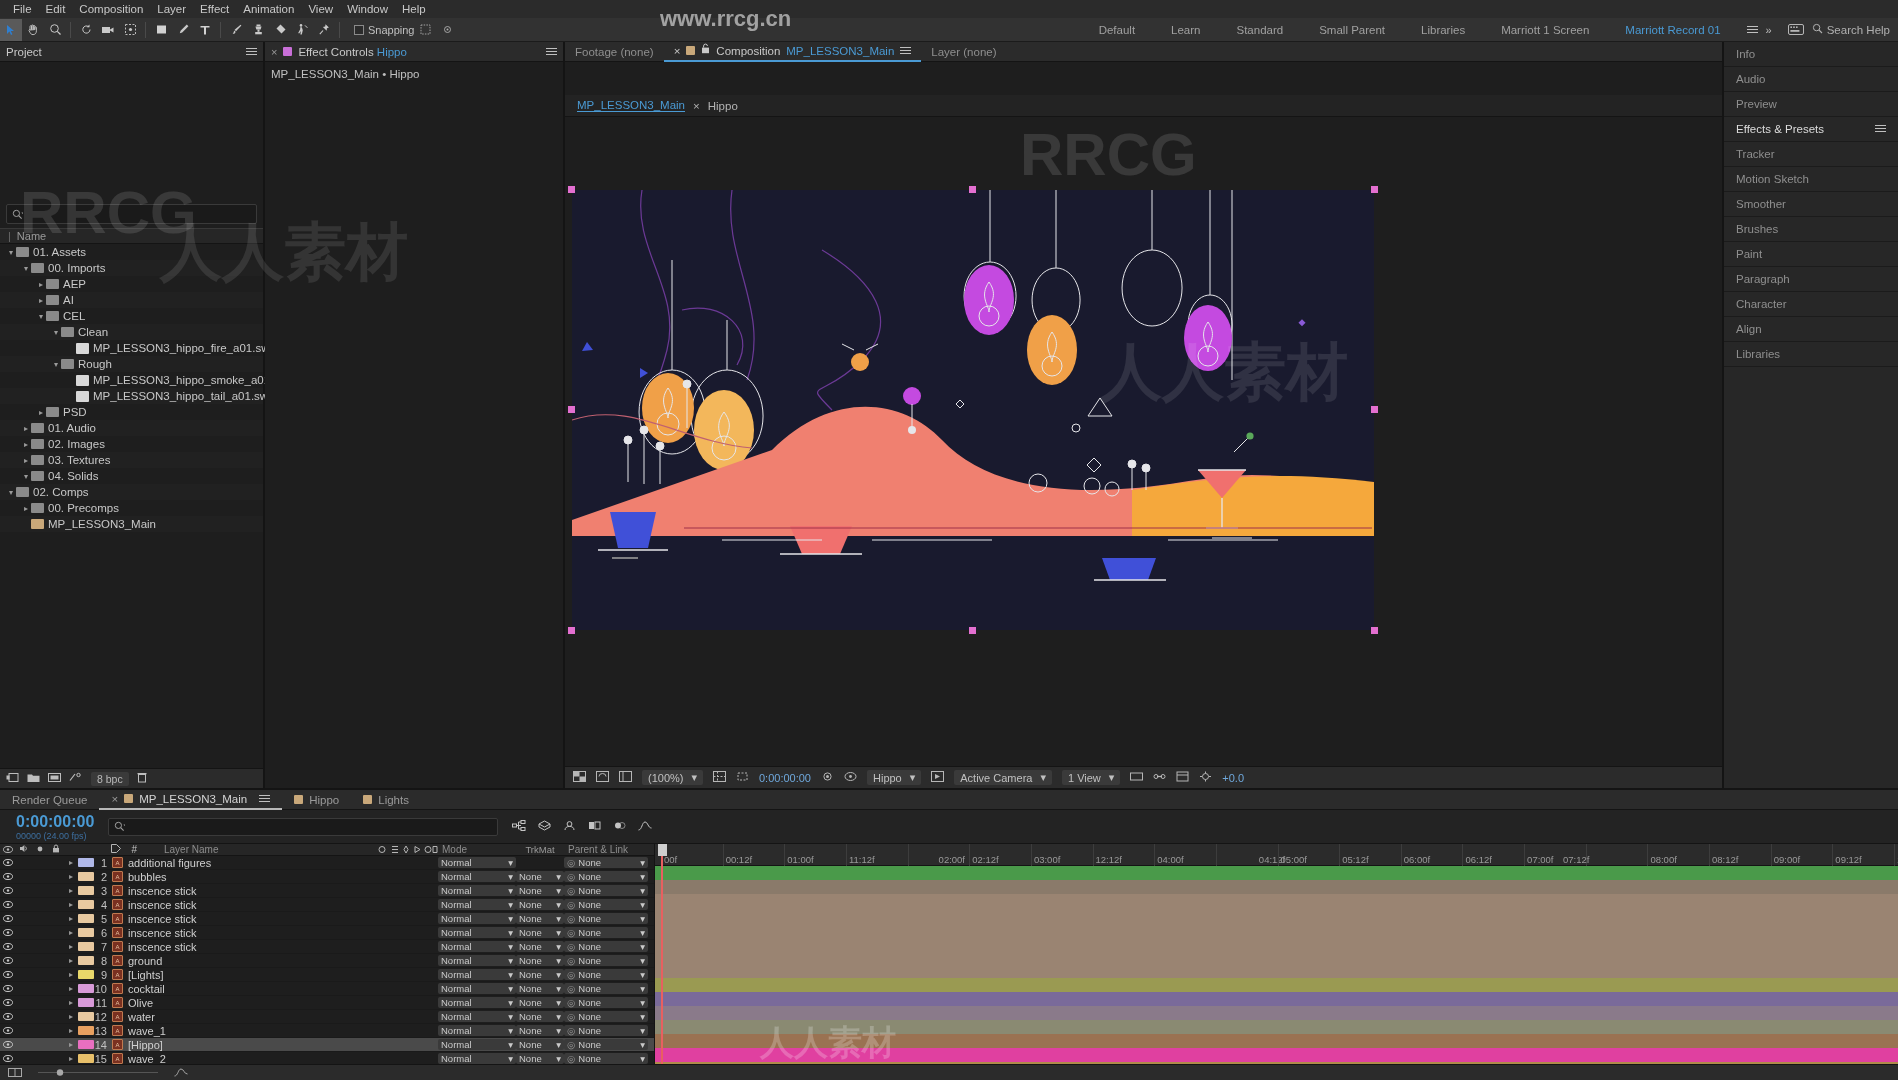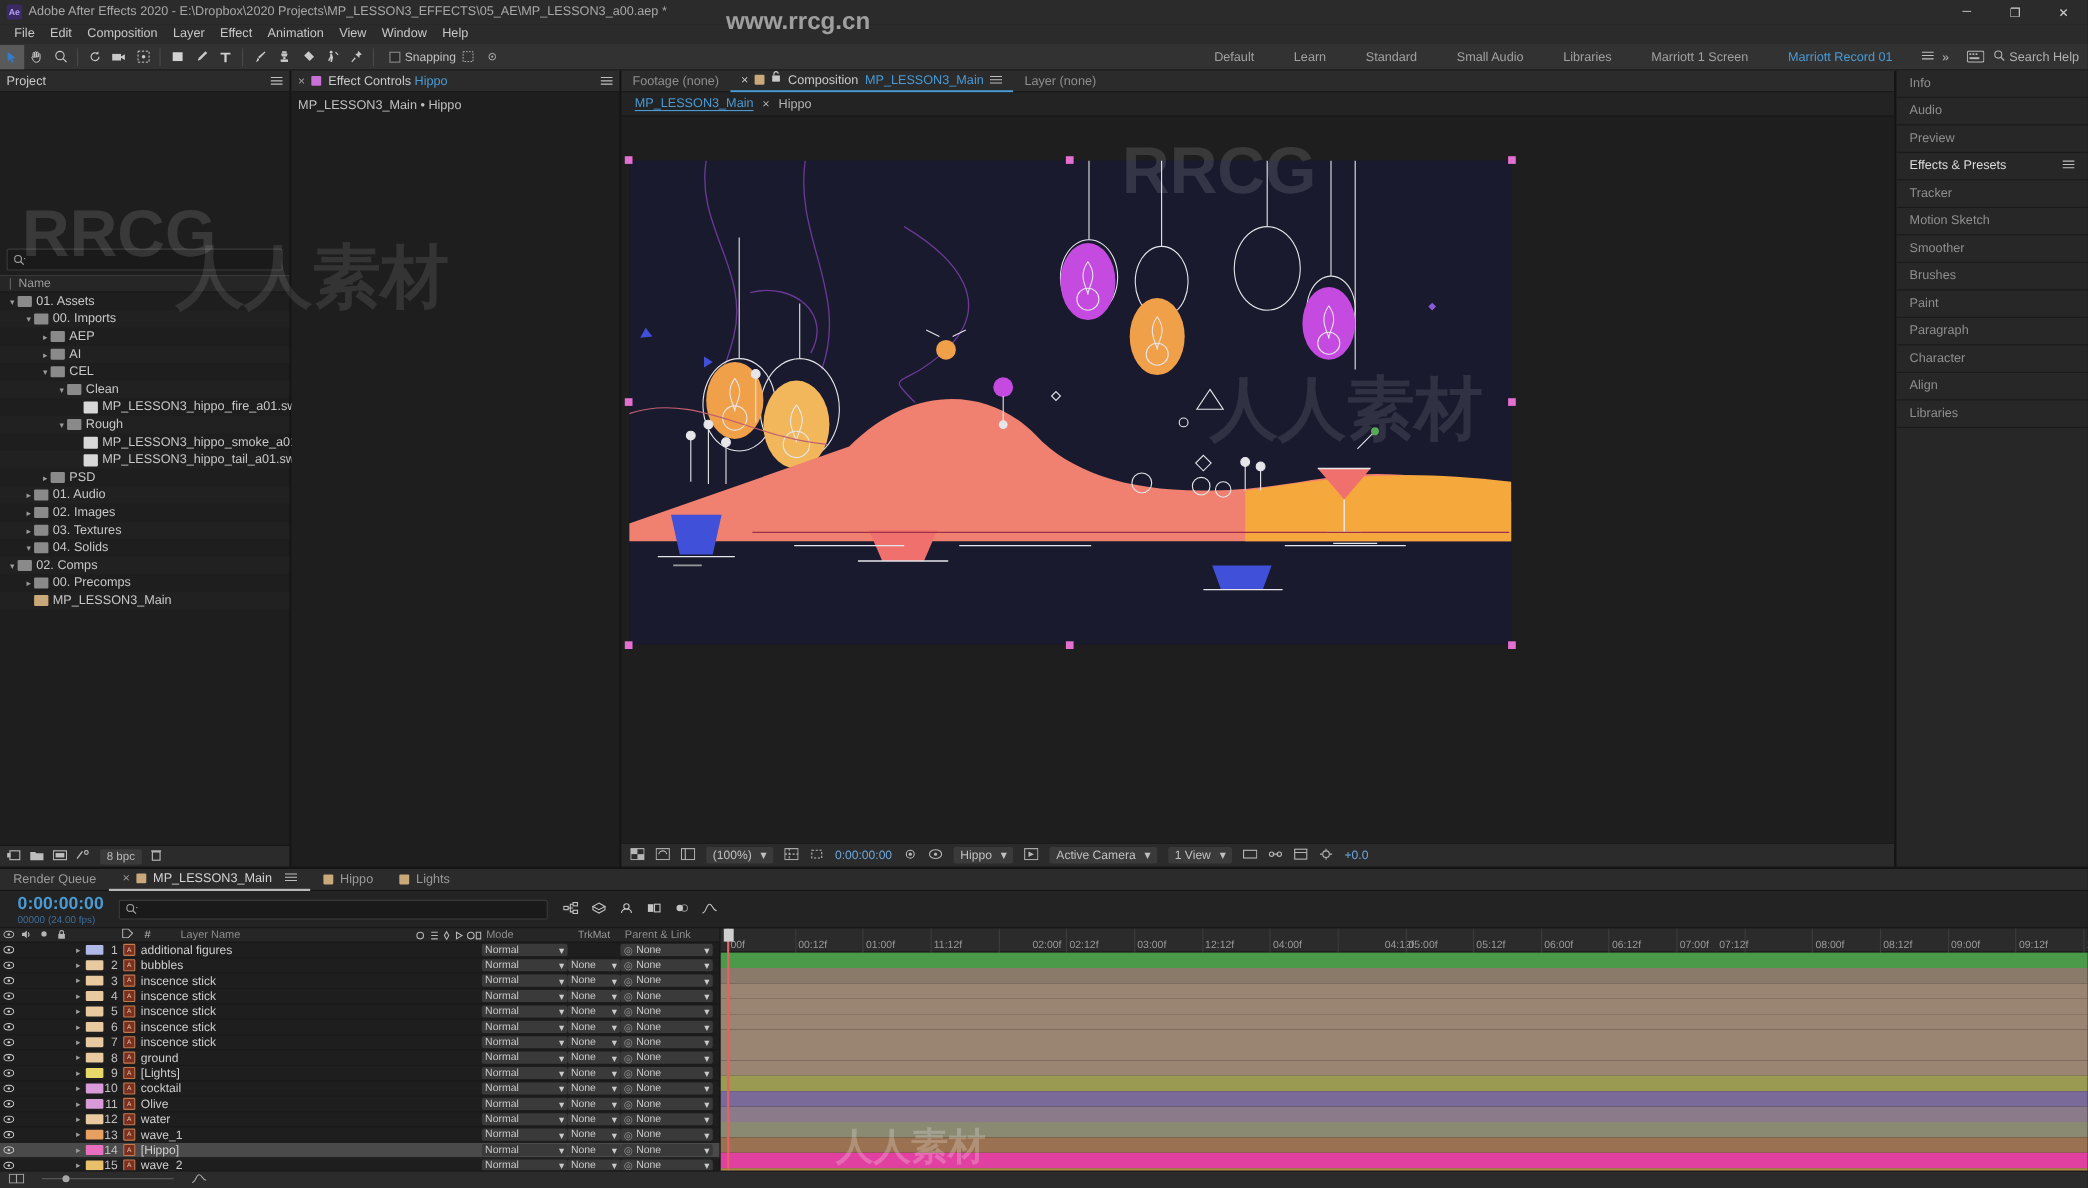--- a/index.html
+++ b/index.html
@@ -78,21 +78,21 @@
      display:flex;flex-direction:column;}
   .fx-tabrow { height:20px; background:#2b2b2b; display:flex;align-items:center;gap:6px;
      padding:0 6px; border-bottom:1px solid #141414;}
   .fx-x { color:#9a9a9a;font-size:11px;}
   .sw { width:9px;height:9px;background:#c96fd8;border-radius:1px;}
   .fx-title { color:#c9c9c9;font-size:11.5px;}
   .fx-title b { color:#4a9ad4; font-weight:normal;}
   .fx-sub { padding:6px 6px; color:#c0c0c0; font-size:11.5px; }
 
   
-  .view-wrap { flex:1; display:flex;flex-direction:column; background:#1e1e1e; min-width:0;}
+  .view-wrap { flex:1; display:flex;flex-direction:column; background:#1e1e1e; min-width:0;gap:33px;}
   .view-tabs { height:20px; background:#2b2b2b; display:flex;align-items:center;
      border-bottom:1px solid #141414; font-size:11.5px;}
   .vt { padding:0 10px; color:#8f8f8f; height:20px;line-height:20px;}
   .vt.grp { display:flex;align-items:center;gap:6px; border-bottom:2px solid #4a9ad4;
      color:#c9c9c9;}
   .vt.grp .cname { color:#4a9ad4;}
   .lockic { color:#c9c9c9;font-size:10px;}
   .crumbs { height:22px; background:#232323; display:flex;align-items:center;gap:8px;
      padding:0 12px; border-bottom:1px solid #141414; font-size:11.5px;}
   .crumb-active { color:#4a9ad4; border-bottom:1px solid #4a9ad4;}
@@ -169,29 +169,20 @@
 
   
   .wm { position:absolute; color:rgba(255,255,255,.10); font-weight:bold;
      pointer-events:none; user-select:none; white-space:nowrap;}
 </style>
 </head>
 <body>
 
 <div class="app">
 
-  <div class="titlebar">
-    <div class="ae-logo">Ae</div>
-    <div class="title-text">Adobe After Effects 2020 - E:\Dropbox\2020 Projects\MP_LESSON3_EFFECTS\05_AE\MP_LESSON3_a00.aep *</div>
-    <div class="win-ctrl">
-      <div>─</div>
-      <div>❐</div>
-      <div>✕</div>
-    </div>
-  </div>
 
   <div class="menubar">
     <span>File</span>
     <span>Edit</span>
     <span>Composition</span>
     <span>Layer</span>
     <span>Effect</span>
     <span>Animation</span>
     <span>View</span>
     <span>Window</span>
@@ -297,21 +288,21 @@
       <svg width="11" height="11" viewBox="0 0 11 11">
           <circle cx="5.5" cy="5.5" r="3" fill="none" stroke="#b0b0b0" stroke-width="0.9"></circle>
           <circle cx="5.5" cy="5.5" r="1" fill="#b0b0b0"></circle>
         </svg>
       </div>
 
     <div class="ws-tabs">
       <div class="ws-tab">Default</div>
       <div class="ws-tab">Learn</div>
       <div class="ws-tab">Standard</div>
-      <div class="ws-tab">Small Audio</div>
+      <div class="ws-tab">Small Parent</div>
       <div class="ws-tab">Libraries</div>
       <div class="ws-tab">Marriott 1 Screen</div>
       <div class="ws-tab active">Marriott Record 01</div>
       <div class="ws-end">
         <span>
           <svg width="11" height="9" viewBox="0 0 11 9">
               <line x1="0" y1="1.5" x2="11" y2="1.5" stroke="#c0c0c0"></line>
               <line x1="0" y1="4.5" x2="11" y2="4.5" stroke="#c0c0c0"></line>
               <line x1="0" y1="7.5" x2="11" y2="7.5" stroke="#c0c0c0"></line>
             </svg></span>

